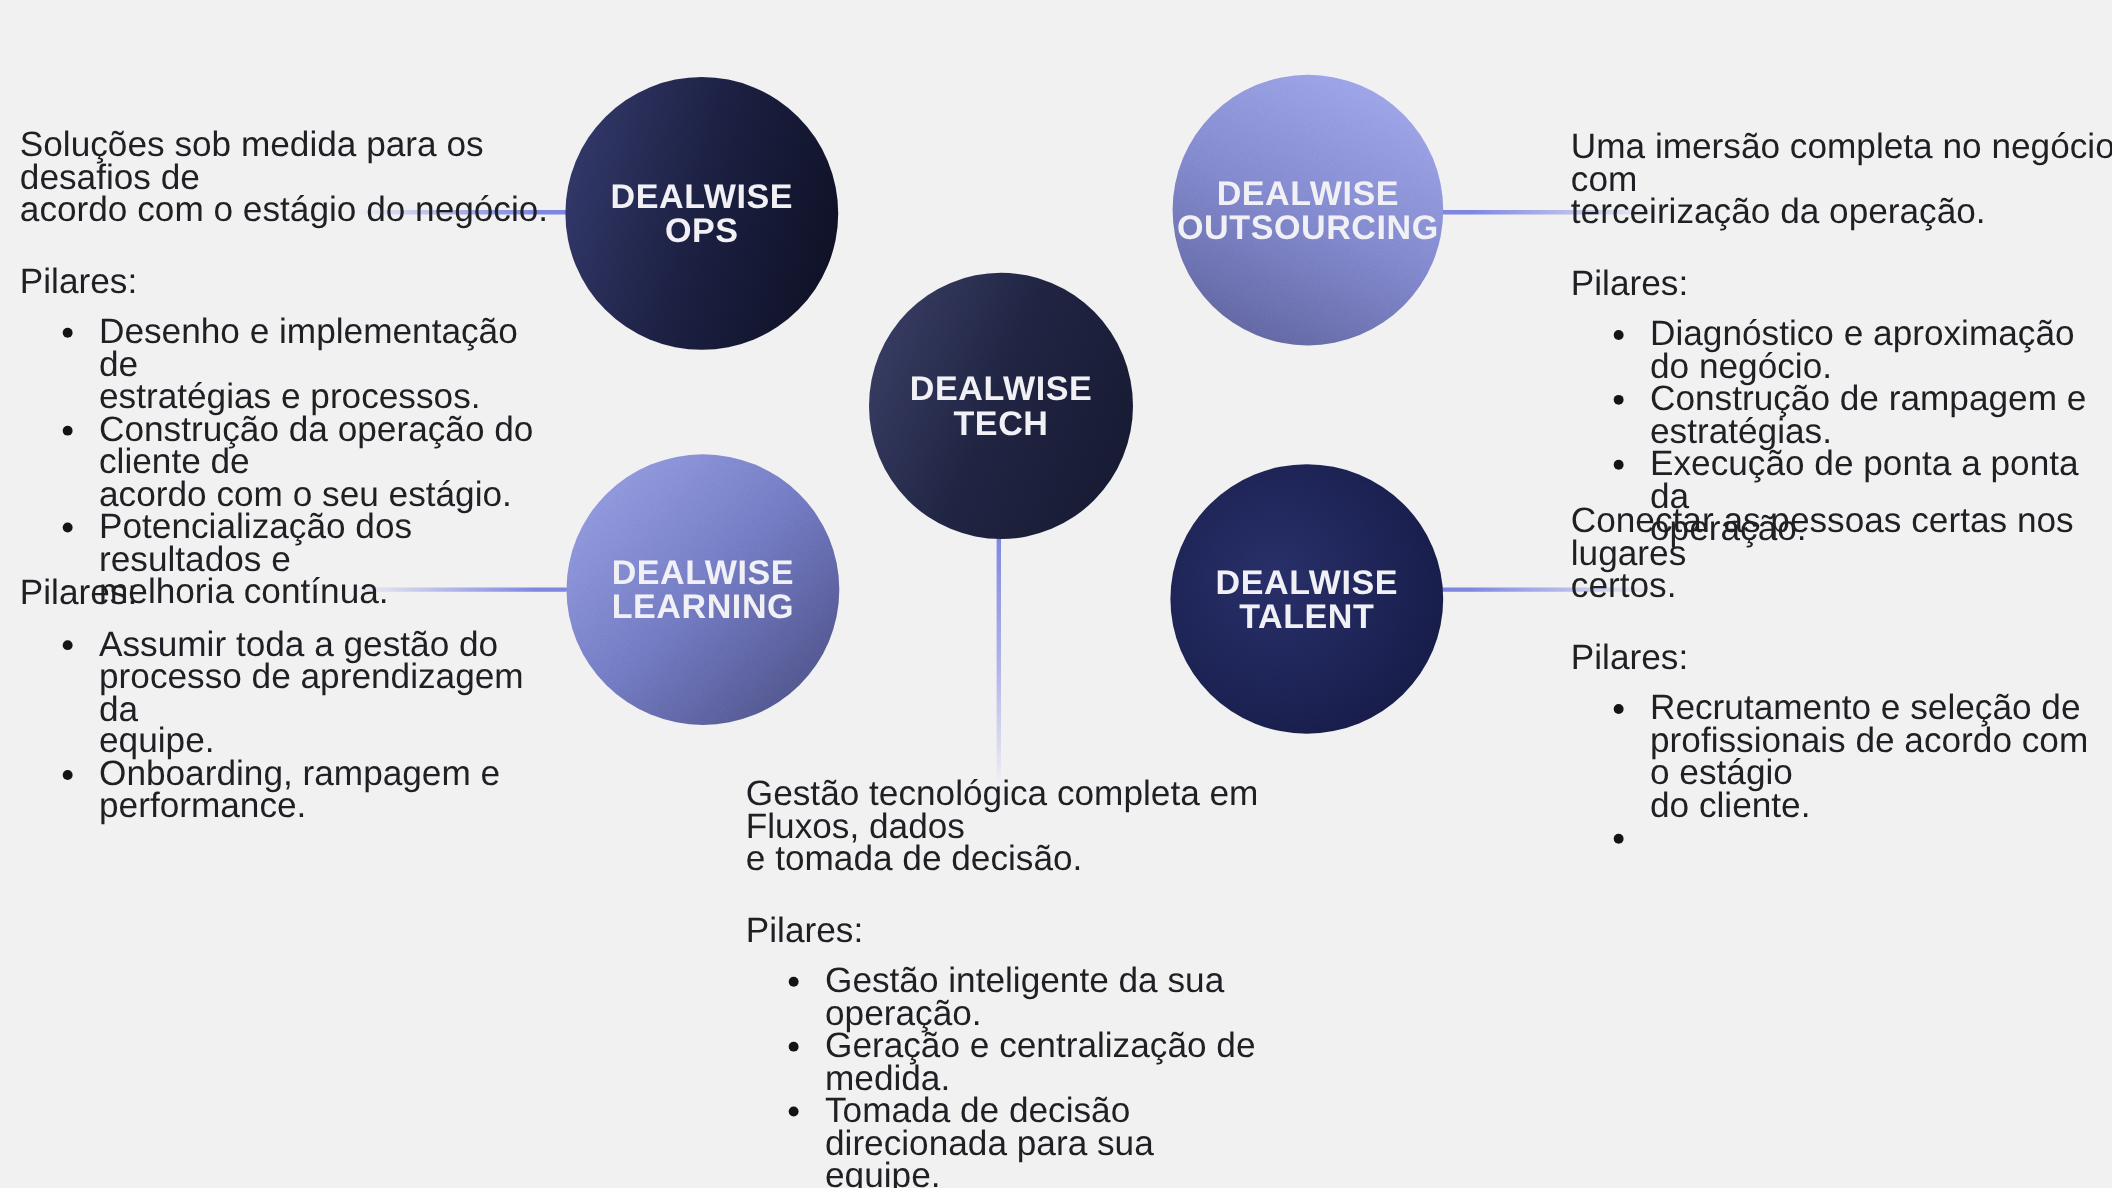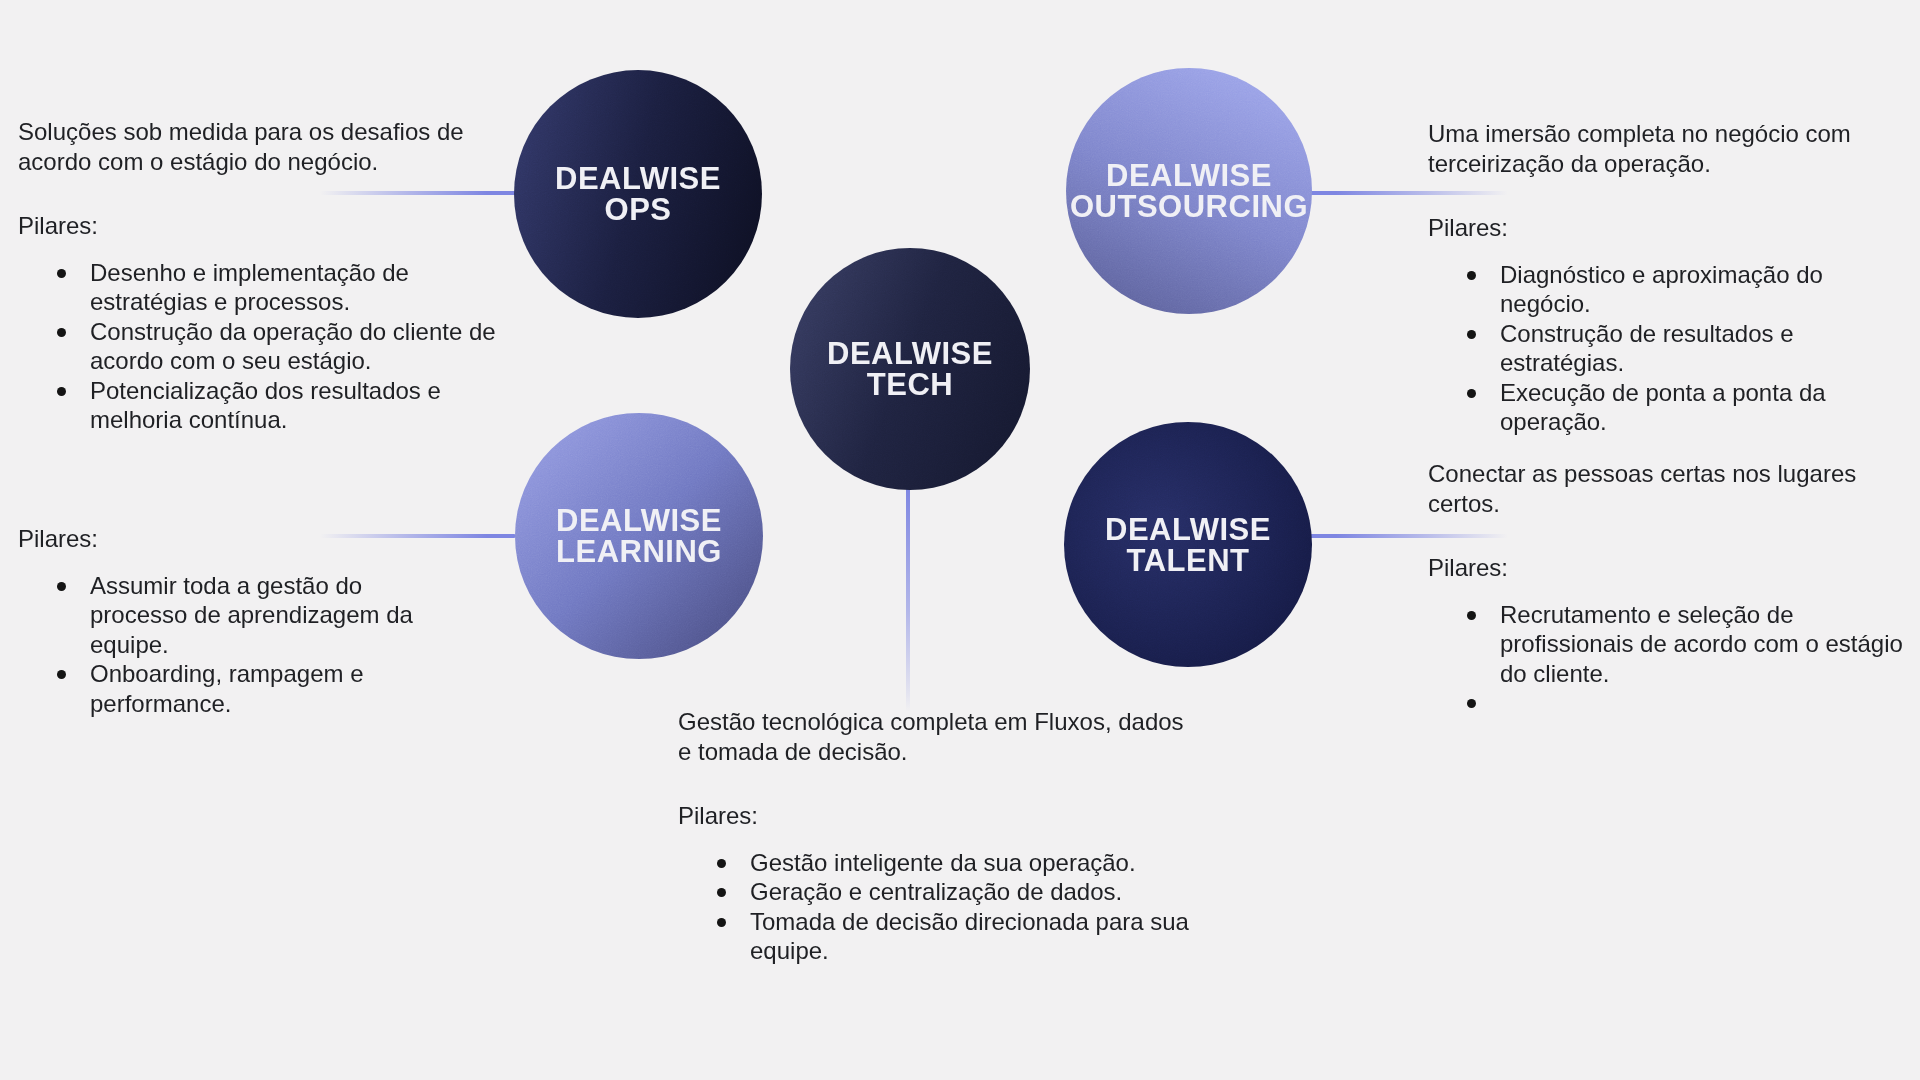--- a/index.html
+++ b/index.html
@@ -40,21 +40,21 @@
   .grain{position:absolute;inset:0;width:100%;height:100%;opacity:.16;mix-blend-mode:overlay;pointer-events:none;}
 
   .circle-title{
     position:absolute;inset:0;
     display:flex;align-items:center;justify-content:center;
     text-align:center;white-space:pre-line;
     color:#f0f0f5;font-weight:bold;font-size:31px;line-height:31px;letter-spacing:.5px;
   }
 
   
-  .block{position:absolute;font-size:24px;line-height:29.5px;}
+  .block{position:absolute;font-size:32px;line-height:29.5px;}
   .intro{margin:0;white-space:pre-line;}
   .pillars-label{margin:35px 0 0 0;}
   ul.pillars{list-style:none;margin:17px;padding:0;}
   li.pillar{position:relative;padding-left:55px;white-space:pre-line;}
   li.pillar .dot{position:absolute;left:22px;top:11px;width:9px;height:9px;border-radius:50%;background:#141414;}
 
   .b-ops{left:18px;top:117px;width:500px;}
   .b-outsourcing{left:1428px;top:119px;width:500px;}
   .b-learning{left:18px;top:489px;width:500px;}
   .b-talent{left:1428px;top:459px;width:500px;}
@@ -135,21 +135,21 @@
 melhoria contínua.</span></li>
     </ul>
   </section>
 
   <section class="block b-outsourcing">
     <p class="intro">Uma imersão completa no negócio com
 terceirização da operação.</p>
     <p class="pillars-label">Pilares:</p>
     <ul class="pillars">
       <li class="pillar"><span class="dot"></span><span>Diagnóstico e aproximação do negócio.</span></li>
-      <li class="pillar"><span class="dot"></span><span>Construção de resultados e estratégias.</span></li>
+      <li class="pillar"><span class="dot"></span><span>Construção de rampagem e estratégias.</span></li>
       <li class="pillar"><span class="dot"></span><span>Execução de ponta a ponta da
 operação.</span></li>
     </ul>
   </section>
 
   <section class="block b-learning">
     <p class="pillars-label">Pilares:</p>
     <ul class="pillars">
       <li class="pillar"><span class="dot"></span><span>Assumir toda a gestão do
 processo de aprendizagem da
@@ -158,21 +158,21 @@
 performance.</span></li>
     </ul>
   </section>
 
   <section class="block b-tech">
     <p class="intro">Gestão tecnológica completa em Fluxos, dados
 e tomada de decisão.</p>
     <p class="pillars-label">Pilares:</p>
     <ul class="pillars">
       <li class="pillar"><span class="dot"></span><span>Gestão inteligente da sua operação.</span></li>
-      <li class="pillar"><span class="dot"></span><span>Geração e centralização de dados.</span></li>
+      <li class="pillar"><span class="dot"></span><span>Geração e centralização de medida.</span></li>
       <li class="pillar"><span class="dot"></span><span>Tomada de decisão direcionada para sua
 equipe.</span></li>
     </ul>
   </section>
 
   <section class="block b-talent">
     <p class="intro">Conectar as pessoas certas nos lugares
 certos.</p>
     <p class="pillars-label">Pilares:</p>
     <ul class="pillars">

